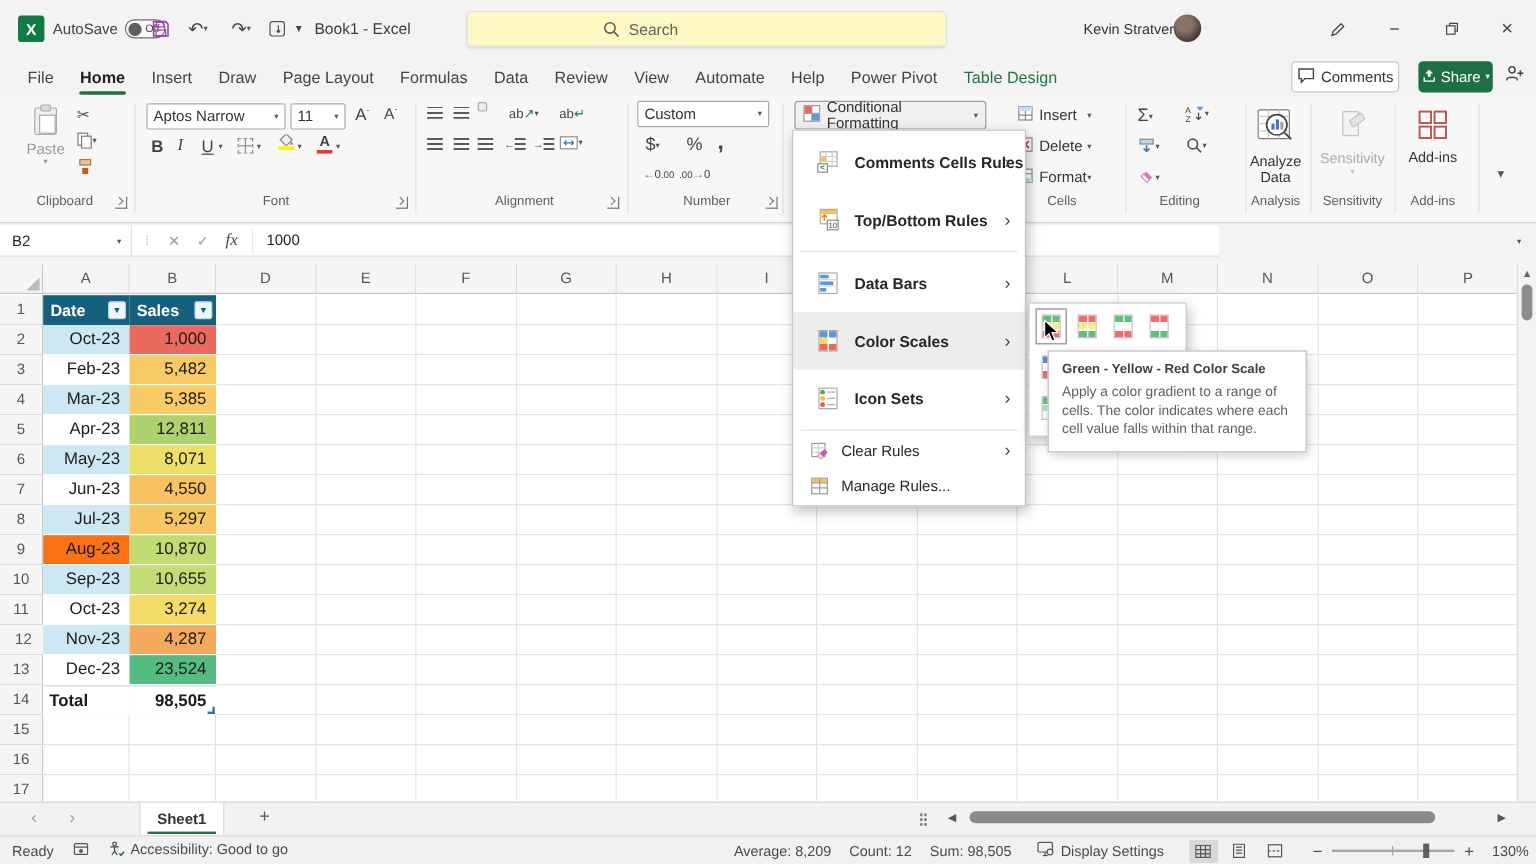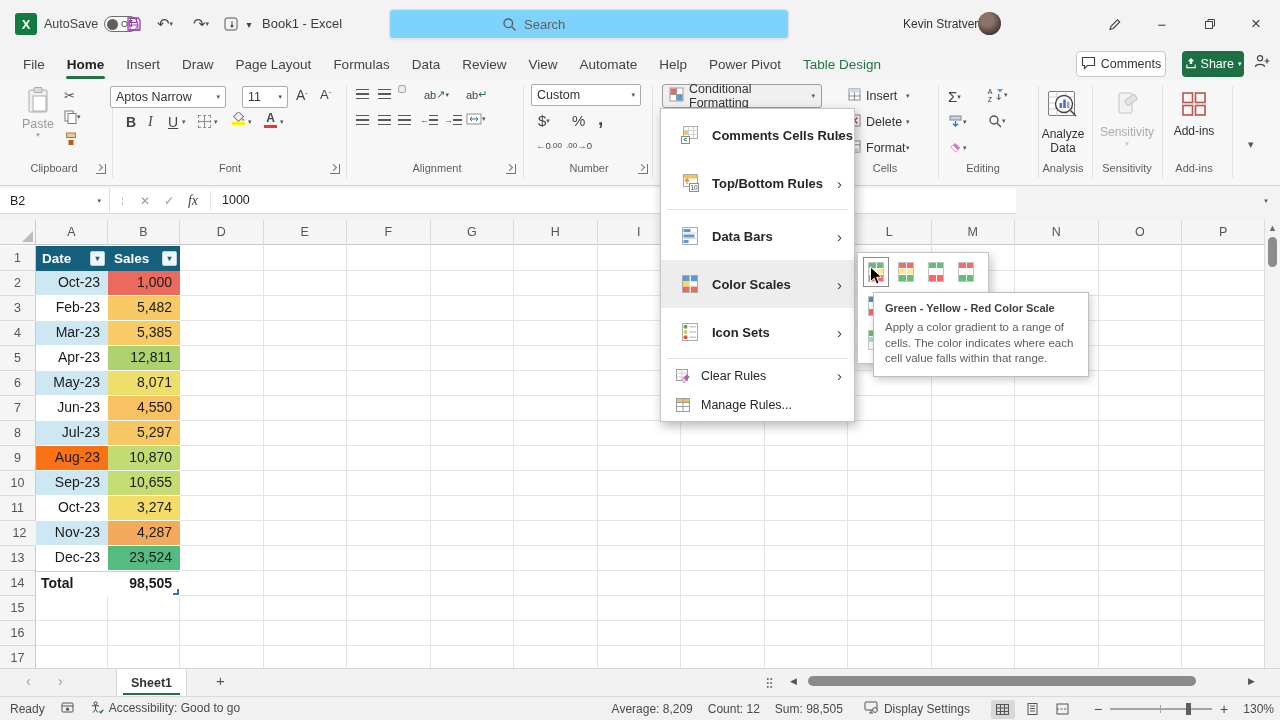--- a/index.html
+++ b/index.html
@@ -10,21 +10,21 @@
   
   #titlebar{position:absolute;left:0;top:0;width:1280px;height:48px;background:#F3F3F3;}
   #xl-logo{position:absolute;left:15px;top:13px;width:22px;height:22px;background:#107C41;border-radius:3px;
            color:#fff;font-weight:bold;font-size:13px;display:flex;align-items:center;justify-content:center;}
   #autosave-lab{position:absolute;left:44px;top:17px;font-size:12.5px;color:#444;}
   #autosave-tgl{position:absolute;left:104px;top:16px;width:34px;height:16px;border:1px solid #6E6E6E;border-radius:9px;
                 background:#F8F8F8;display:flex;align-items:center;}
   #autosave-knob{width:11px;height:11px;border-radius:50%;background:#5F5F5F;margin-left:2px;}
   #autosave-state{font-size:9px;color:#444;margin-left:3px;}
   #title-text{position:absolute;left:262px;top:16px;font-size:13px;color:#3B3B3B;}
-  #searchbox{position:absolute;left:389px;top:9px;width:400px;height:30px;background:#7dd3fc;border:1px solid #E1E1E1;
+  #searchbox{position:absolute;left:389px;top:9px;width:400px;height:30px;background:#fef9c3;border:1px solid #E1E1E1;
              border-radius:4px;box-shadow:0 1px 2px rgba(0,0,0,.08);}
   #searchbox .mag{position:absolute;left:112px;top:7px;}
   #search-ph{position:absolute;left:134px;top:7px;font-size:13px;color:#616161;}
   #user-name{position:absolute;left:903px;top:17px;font-size:12px;color:#333;}
   #avatar{position:absolute;left:978px;top:12px;width:23px;height:23px;border-radius:50%;
           background:radial-gradient(circle at 40% 35%,#8a7468 0 30%,#4a3c35 70%);}
   .titlebtn{position:absolute;top:10px;width:28px;height:28px;display:flex;align-items:center;justify-content:center;
             font-size:15px;color:#444;}
   
   #tabrow{position:absolute;left:0;top:48px;width:1280px;height:32px;background:#F3F3F3;}
@@ -254,21 +254,21 @@
     <div class="icbtn" style="left:64px;top:52px;">
       <svg width="14" height="14" viewBox="0 0 14 14">
           <rect x="2.5" y="1" width="9" height="4.5" fill="#E9C89B" stroke="#B07A3C"></rect>
           <path d="M7 5.5 v2.5 h-2.5 v5 h5 v-5 H7" fill="#C55A11"></path>
         </svg>
     </div>
     <div class="launcher" style="left:96px;"></div>
     <div class="glab" style="left:14px;width:80px;">Clipboard</div>
     <div class="gsep" style="left:112px;"></div>
 
-    <div class="combo" style="left:110px;top:6px;width:116px;">
+    <div class="combo" style="left:122px;top:6px;width:116px;">
       <span>Aptos Narrow</span>
         <span class="crt">▾</span>
     </div>
     <div class="combo" style="left:242px;top:6px;width:46px;">
       <span>11</span>
         <span class="crt">▾</span>
     </div>
     <div class="icbtn" style="left:296px;top:7px;font-size:14px;">A<sup style="font-size:7px;">ˆ</sup></div>
     <div class="icbtn" style="left:320px;top:7px;font-size:13px;">A<sup style="font-size:7px;">ˇ</sup></div>
     <div class="icbtn" style="left:126px;top:34px;font-weight:bold;font-size:14px;">B</div>

